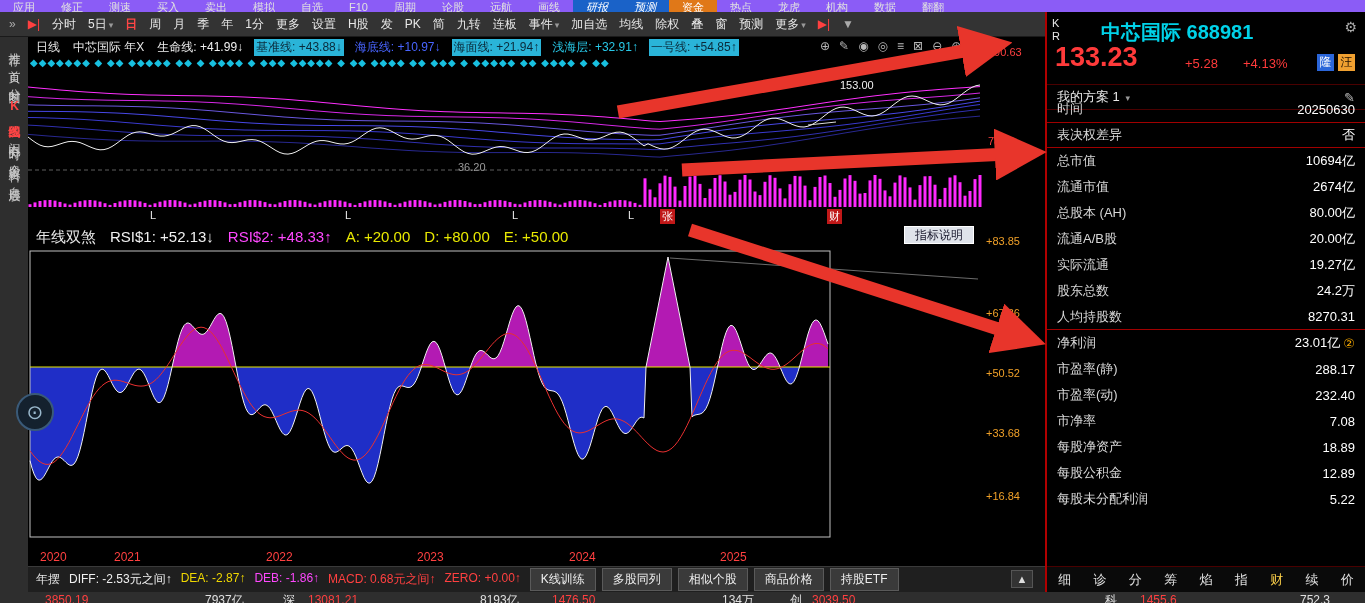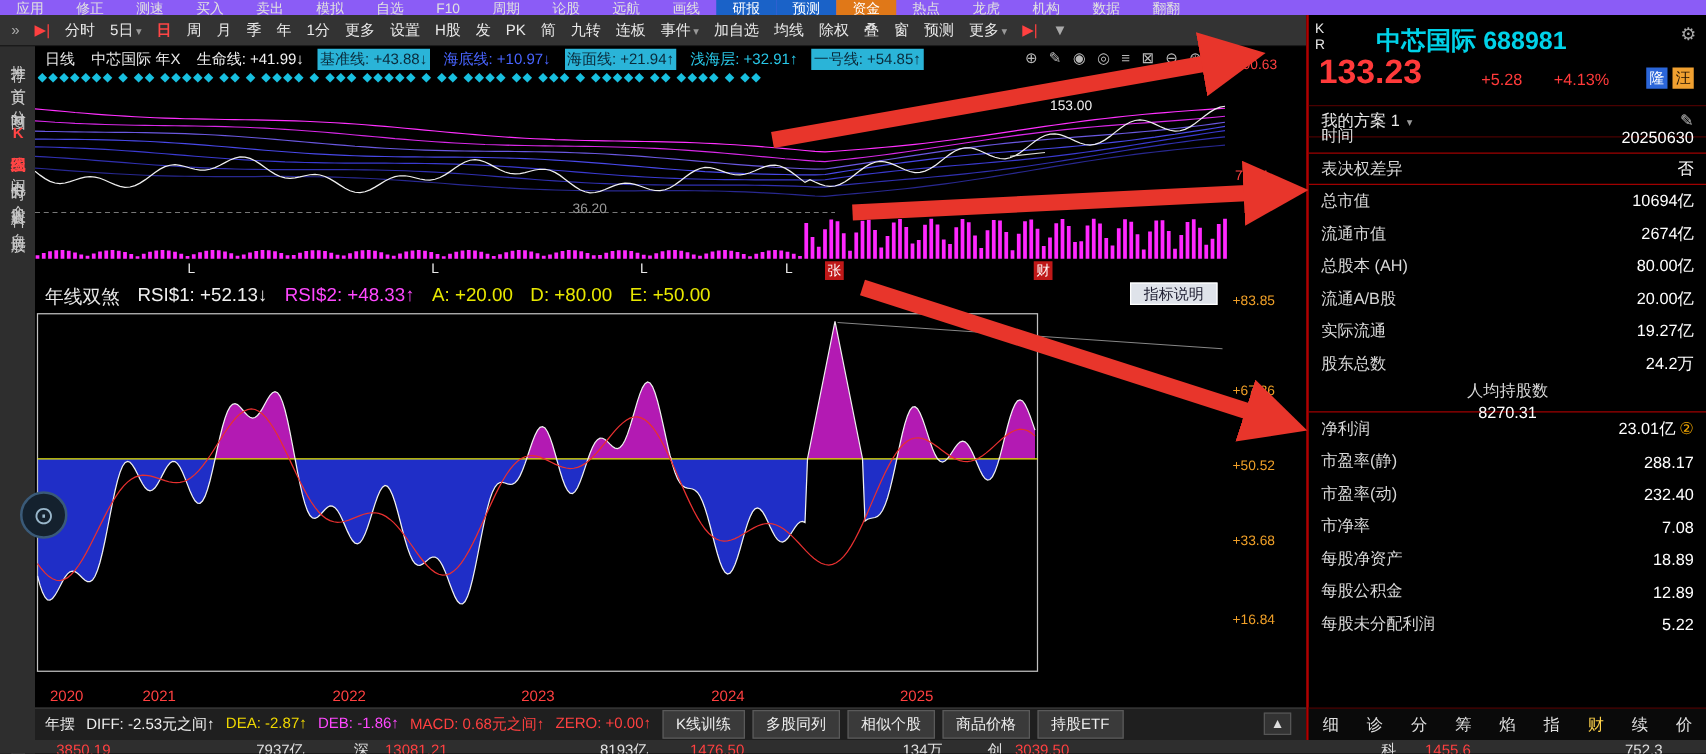--- a/index.html
+++ b/index.html
@@ -1,21 +1,21 @@
 <!DOCTYPE html>
 <html><head>
 <meta charset="utf-8">
 <style>
   *{margin:0;padding:0;box-sizing:border-box;}
   html,body{width:1365px;height:603px;background:#000;overflow:hidden;
     font-family:"Liberation Sans","DejaVu Sans",sans-serif;color:#ddd;position:relative;}
   
   .tb1{position:absolute;top:0;left:0;width:1365px;height:12px;background:#8b5cf6;display:flex;overflow:hidden;}
   .tb1-item{font-size:11px;color:#e0e0e0;padding:0 13px;line-height:15px;flex:0 0 auto;cursor:pointer;}
-  .tb1-item.blue{background:#1a62c8;color:#fff;}
+  .tb1-item.blue{background:#1a62c8;color:#fff;font-style:italic;}
   .tb1-item.orange{background:#e07818;color:#fff;}
   
   .tb2{position:absolute;top:12px;left:0;width:1045px;height:25px;background:#333;display:flex;align-items:center;padding:0 3px;border-bottom:1px solid #1a1a1a;}
   .tb2-item{font-size:12px;color:#e8e8e8;padding:3px 6px;white-space:nowrap;cursor:pointer;}
   .tb2-item.active{color:#ff4646;font-weight:bold;}
   .tb2-item.icon{color:#aaa;}
   .tb2-item.icon-red{color:#ff4040;}
   .caret{font-size:9px;color:#999;margin-left:2px;}
   
   .sidebar{position:absolute;top:37px;left:0;width:28px;height:566px;background:#2e2e2e;display:flex;flex-direction:column;align-items:center;padding:6px 0;gap:14px;}
@@ -58,21 +58,21 @@
   .p-price{position:absolute;left:8px;top:30px;font-size:27px;font-weight:bold;color:#ff3a3a;}
   .p-chg{position:absolute;left:138px;top:44px;color:#ff3a3a;font-size:13px;}
   .p-pct{position:absolute;left:196px;top:44px;color:#ff3a3a;font-size:13px;}
   .badges{position:absolute;right:10px;top:42px;display:flex;gap:4px;}
   .badge{width:17px;height:17px;font-size:12px;display:flex;align-items:center;justify-content:center;cursor:pointer;}
   .plan-row{position:absolute;left:0;top:72px;width:100%;height:26px;border-top:1px solid #4a0000;border-bottom:1px solid #4a0000;display:flex;align-items:center;justify-content:space-between;padding:0 10px;font-size:13px;color:#e8e8e8;cursor:pointer;}
   .edit{color:#bbb;cursor:pointer;}
   .rows{position:absolute;left:0;top:84px;width:100%;}
   .p-row{height:26px;display:flex;align-items:center;justify-content:space-between;padding:0 10px;font-size:13px;}
   .p-row.hl{border-top:1px solid #a00000;border-bottom:1px solid #a00000;}
-  .p-row.div{border-bottom:1px solid #a00000;flex-direction:column;}
+  .p-row.div{border-bottom:1px solid #a00000;}
   .p-label{color:#d8d8d8;}
   .p-value{color:#fff;display:flex;align-items:center;gap:3px;}
   .circ-ic{color:#f0a500;font-size:13px;cursor:pointer;}
   .p-tabs{position:absolute;left:0;top:554px;width:100%;height:26px;display:flex;align-items:center;justify-content:space-around;border-top:1px solid #4a0000;background:#0a0a0a;}
   .p-tab{color:#e0e0e0;font-size:13px;cursor:pointer;}
   .p-tab.active{color:#ffd24a;}
   
   .arrows{position:absolute;left:0;top:0;z-index:60;pointer-events:none;}
 </style>
 </head>

